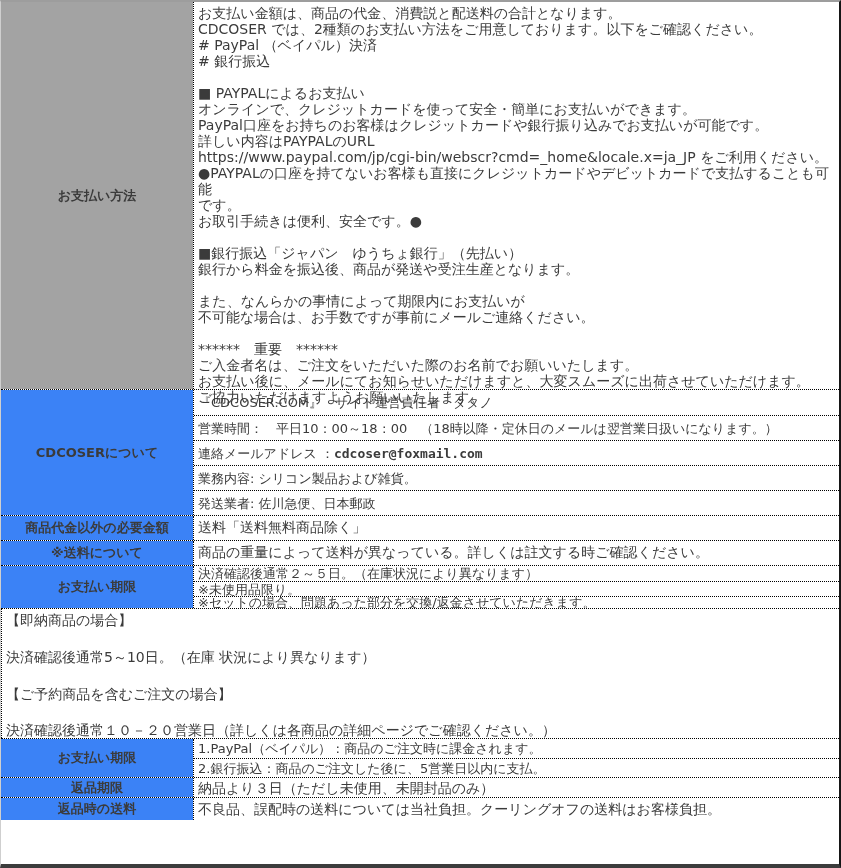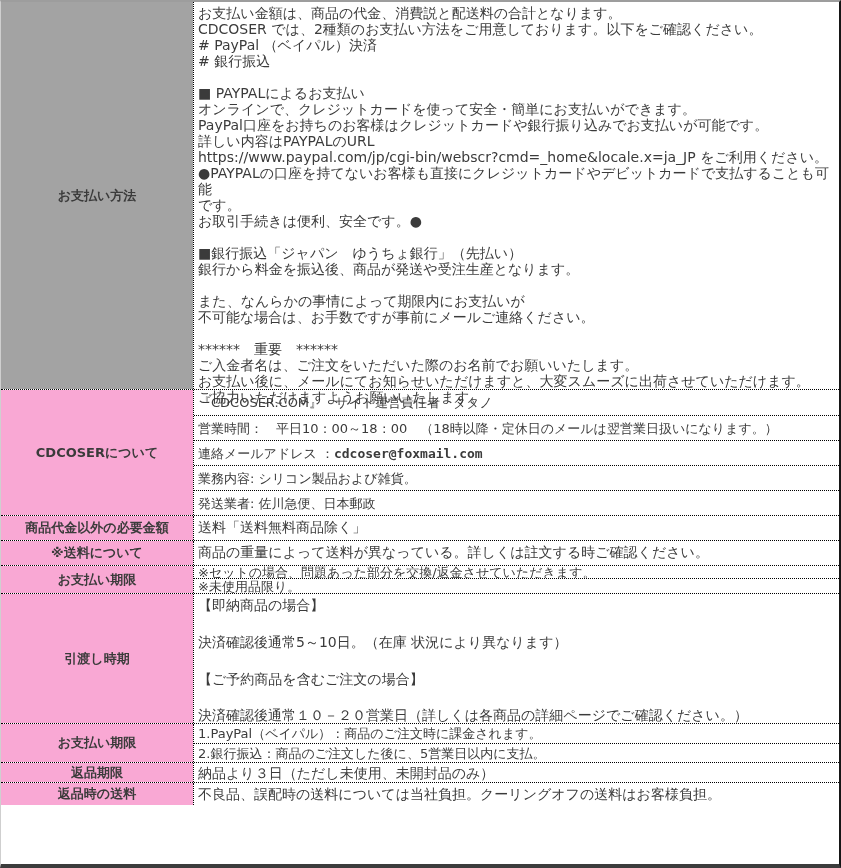--- a/index.html
+++ b/index.html
@@ -14,21 +14,21 @@
     border-bottom: 4px solid #3c3c3c;
     font-family: "DejaVu Sans", "Liberation Sans", sans-serif;
     color: #3b3b3b;
   }
   .row { display: flex; width: 100%; box-sizing: border-box; }
   .row + .row { border-top: 1px dotted #000000; }
   .row-label {
     flex: 0 0 192px; width: 192px;
     display: flex; align-items: center; justify-content: center;
     font-weight: bold; font-size: 13px; text-align: center;
-    background: #f9a8d4;
+    background: #3b82f6;
     box-sizing: border-box;
     padding: 0 4px;
   }
   .label-white { background: #a3a3a3; }
   .row-content {
     flex: 1 1 auto;
     border-left: 1px dotted #000000;
     box-sizing: border-box;
     font-size: 14px;
     white-space: pre-wrap;
@@ -121,27 +121,27 @@
   </div>
 
   <div class="row h-r4">
     <div class="row-label">※送料について</div>
     <div class="row-content">商品の重量によって送料が異なっている。詳しくは註文する時ご確認ください。</div>
   </div>
 
   <div class="row">
     <div class="row-label">お支払い期限</div>
     <div class="subrows">
+      <div class="subrow sr-def">決済確認後通常２～５日。（在庫状況により異なります）</div>
+      <div class="subrow sr-def">※未使用品限り。</div>
       <div class="subrow sr-def sr-def-last">※セットの場合、問題あった部分を交換/返金させていただきます。</div>
-      <div class="subrow sr-def">※未使用品限り。</div>
     </div>
   </div>
 
   <div class="row h-r6">
-    <div class="row-label">引渡し時期</div>
     <div class="row-content">【即納商品の場合】
 
 決済確認後通常5～10日。（在庫 状況により異なります）
 
 【ご予約商品を含むご注文の場合】
 
 決済確認後通常１０－２０営業日（詳しくは各商品の詳細ページでご確認ください。）</div>
   </div>
 
   <div class="row">

